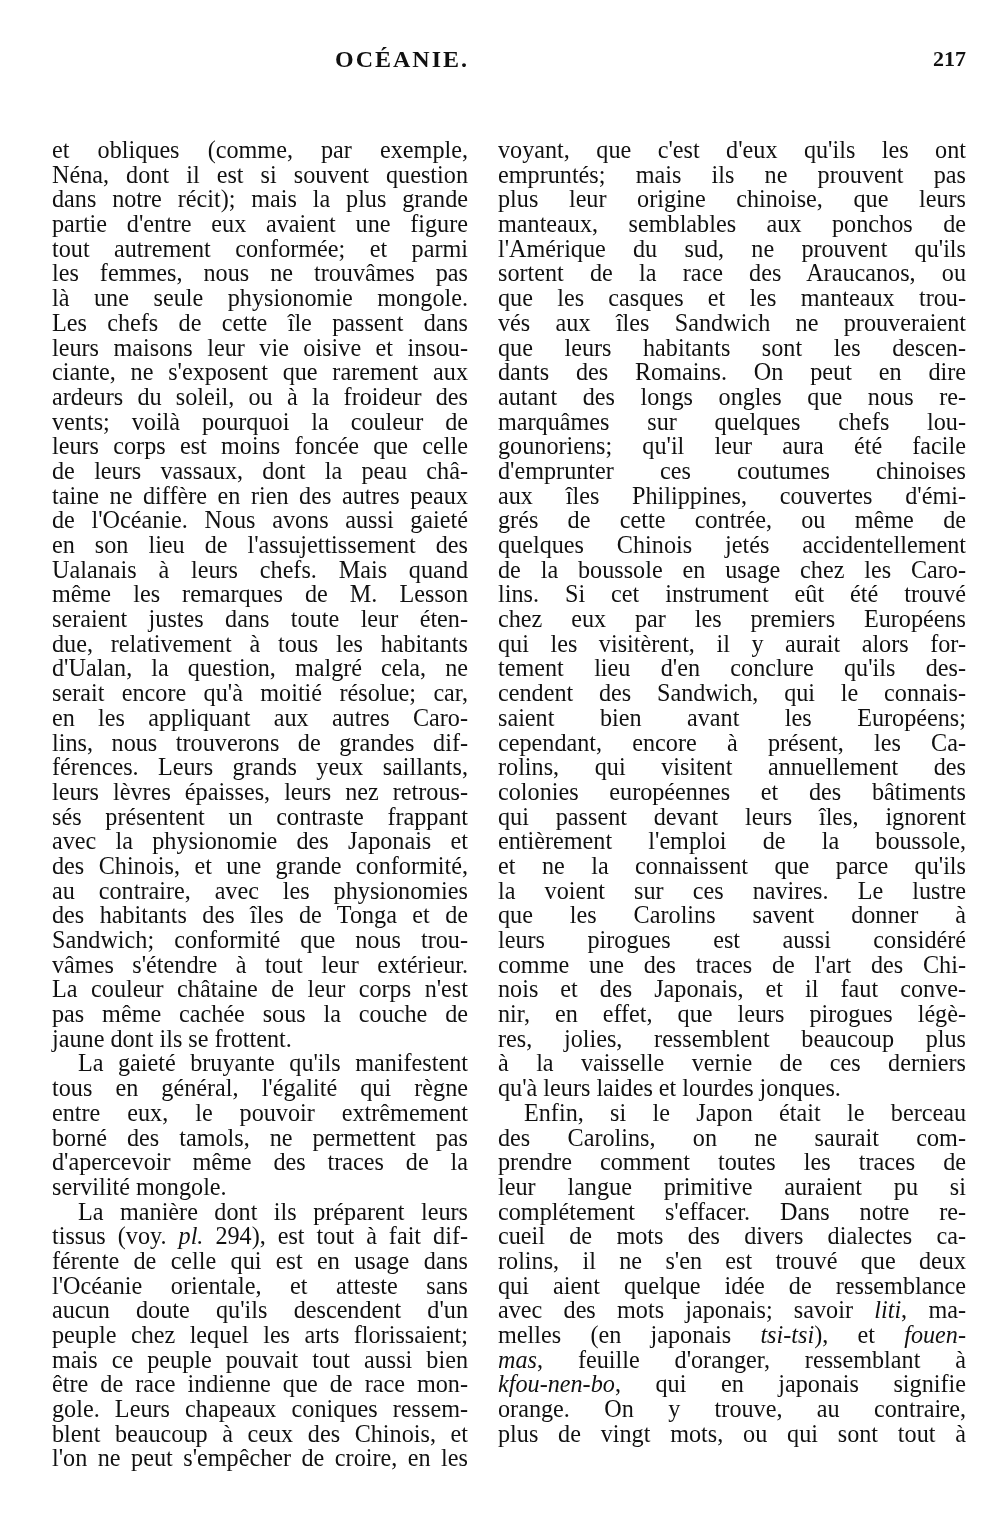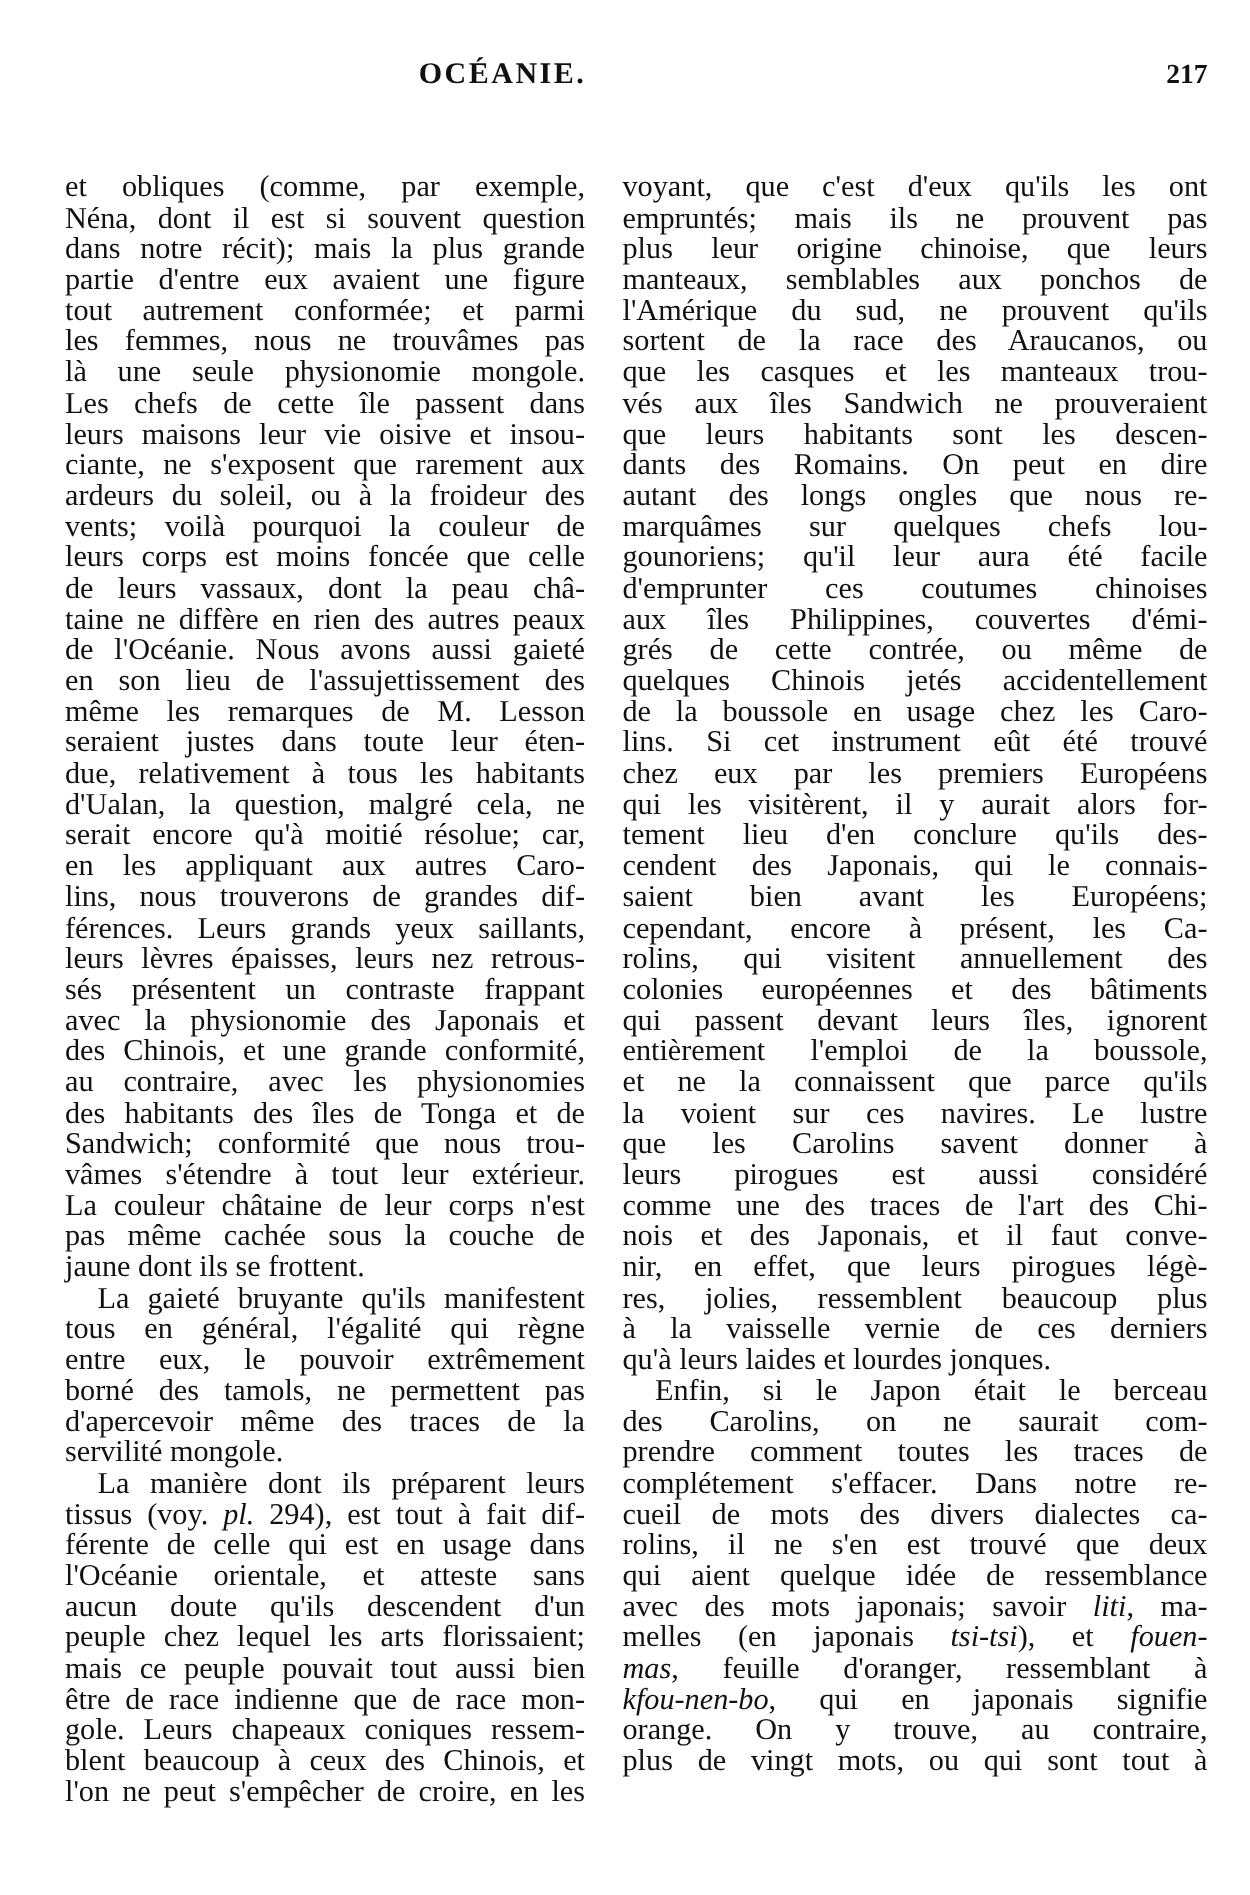--- a/index.html
+++ b/index.html
@@ -33,20 +33,21 @@
     <span class="line">Les chefs de cette île passent dans</span>
     <span class="line">leurs maisons leur vie oisive et insou-</span>
     <span class="line">ciante, ne s'exposent que rarement aux</span>
     <span class="line">ardeurs du soleil, ou à la froideur des</span>
     <span class="line">vents; voilà pourquoi la couleur de</span>
     <span class="line">leurs corps est moins foncée que celle</span>
     <span class="line">de leurs vassaux, dont la peau châ-</span>
     <span class="line">taine ne diffère en rien des autres peaux</span>
     <span class="line">de l'Océanie. Nous avons aussi gaieté</span>
     <span class="line">en son lieu de l'assujettissement des</span>
+    <span class="line">Ualanais à leurs chefs. Mais quand</span>
     <span class="line">même les remarques de M. Lesson</span>
     <span class="line">seraient justes dans toute leur éten-</span>
     <span class="line">due, relativement à tous les habitants</span>
     <span class="line">d'Ualan, la question, malgré cela, ne</span>
     <span class="line">serait encore qu'à moitié résolue; car,</span>
     <span class="line">en les appliquant aux autres Caro-</span>
     <span class="line">lins, nous trouverons de grandes dif-</span>
     <span class="line">férences. Leurs grands yeux saillants,</span>
     <span class="line">leurs lèvres épaisses, leurs nez retrous-</span>
     <span class="line">sés présentent un contraste frappant</span>
@@ -93,40 +94,41 @@
     <span class="line">gounoriens; qu'il leur aura été facile</span>
     <span class="line">d'emprunter ces coutumes chinoises</span>
     <span class="line">aux îles Philippines, couvertes d'émi-</span>
     <span class="line">grés de cette contrée, ou même de</span>
     <span class="line">quelques Chinois jetés accidentellement</span>
     <span class="line">de la boussole en usage chez les Caro-</span>
     <span class="line">lins. Si cet instrument eût été trouvé</span>
     <span class="line">chez eux par les premiers Européens</span>
     <span class="line">qui les visitèrent, il y aurait alors for-</span>
     <span class="line">tement lieu d'en conclure qu'ils des-</span>
-    <span class="line">cendent des Japonais, qui le connais-</span>
+    <span class="line">cendent des Sandwich, qui le connais-</span>
     <span class="line">saient bien avant les Européens;</span>
     <span class="line">cependant, encore à présent, les Ca-</span>
     <span class="line">rolins, qui visitent annuellement des</span>
     <span class="line">colonies européennes et des bâtiments</span>
     <span class="line">qui passent devant leurs îles, ignorent</span>
     <span class="line">entièrement l'emploi de la boussole,</span>
     <span class="line">et ne la connaissent que parce qu'ils</span>
     <span class="line">la voient sur ces navires. Le lustre</span>
     <span class="line">que les Carolins savent donner à</span>
     <span class="line">leurs pirogues est aussi considéré</span>
     <span class="line">comme une des traces de l'art des Chi-</span>
     <span class="line">nois et des Japonais, et il faut conve-</span>
     <span class="line">nir, en effet, que leurs pirogues légè-</span>
     <span class="line">res, jolies, ressemblent beaucoup plus</span>
     <span class="line">à la vaisselle vernie de ces derniers</span>
     <span class="line last">qu'à leurs laides et lourdes jonques.</span>
     <span class="line indent">Enfin, si le Japon était le berceau</span>
     <span class="line">des Carolins, on ne saurait com-</span>
     <span class="line">prendre comment toutes les traces de</span>
+    <span class="line">leur langue primitive auraient pu si</span>
     <span class="line">complétement s'effacer. Dans notre re-</span>
     <span class="line">cueil de mots des divers dialectes ca-</span>
     <span class="line">rolins, il ne s'en est trouvé que deux</span>
     <span class="line">qui aient quelque idée de ressemblance</span>
     <span class="line">avec des mots japonais; savoir <em>liti</em>, ma-</span>
     <span class="line">melles (en japonais <em>tsi-tsi</em>), et <em>fouen-</em></span>
     <span class="line"><em>mas</em>, feuille d'oranger, ressemblant à</span>
     <span class="line"><em>kfou-nen-bo</em>, qui en japonais signifie</span>
     <span class="line">orange. On y trouve, au contraire,</span>
     <span class="line">plus de vingt mots, ou qui sont tout à</span>

